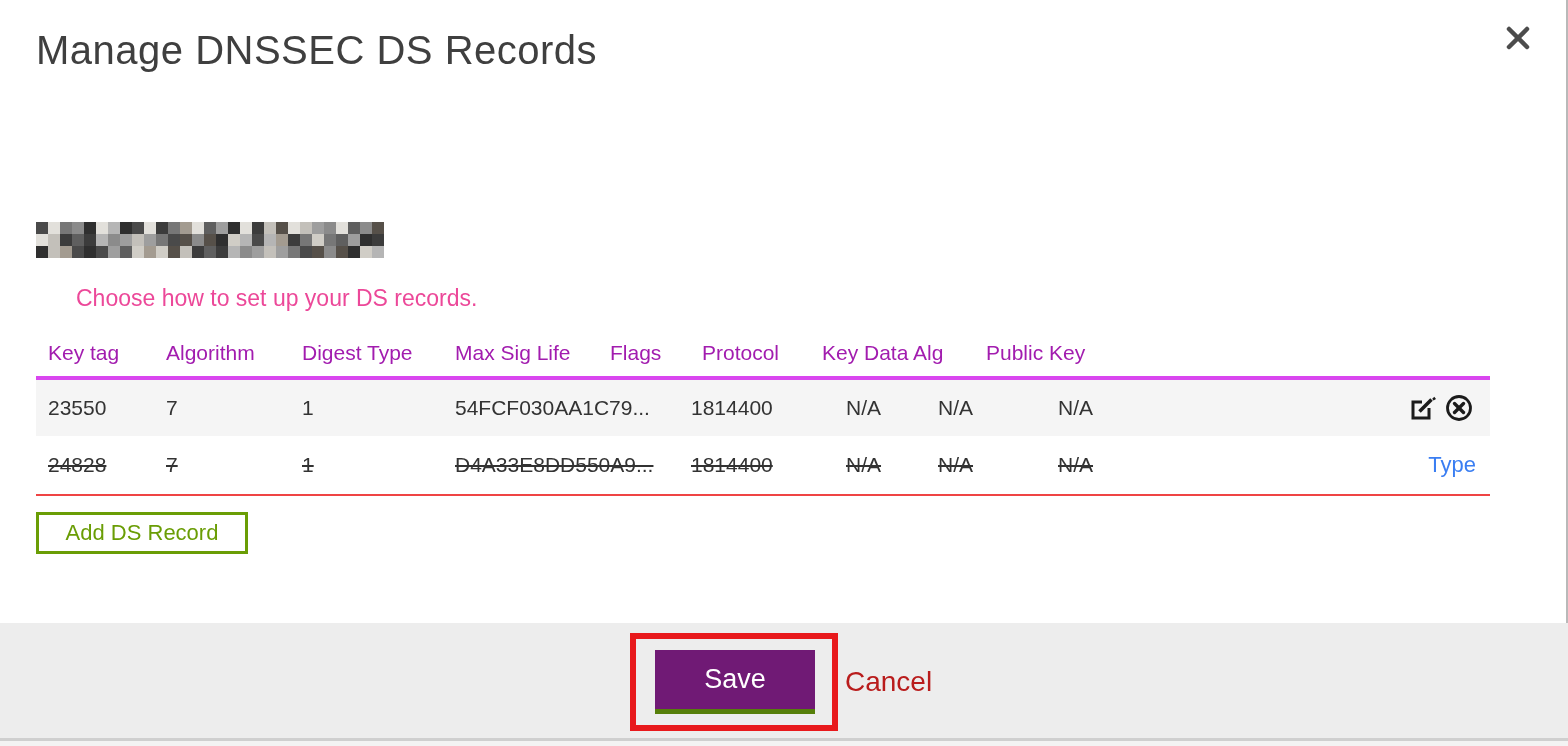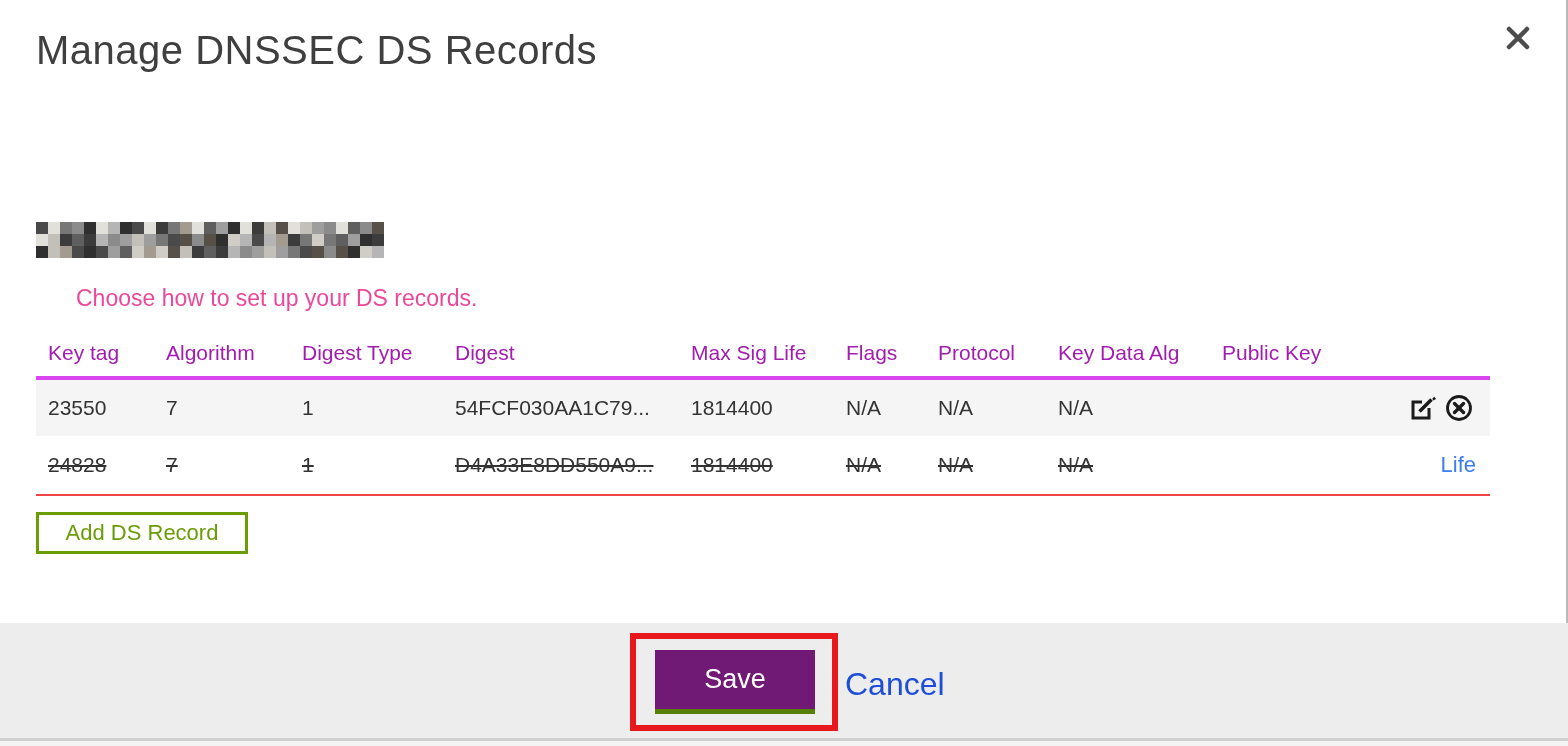--- a/index.html
+++ b/index.html
@@ -89,21 +89,21 @@
   }
   .save-btn {
     position: absolute; left: 655px; top: 27px;
     width: 160px; height: 64px;
     background: #701a75; border: none; border-bottom: 5px solid #567f0a;
     color: #ffffff; font-size: 27px; font-family: "Liberation Sans", sans-serif;
     cursor: pointer;
   }
   .cancel-link {
     position: absolute; left: 845px; top: 43px;
-    color: #1d4ed8; font-size: 32px; cursor: pointer; text-decoration: none;
+    color: #b91c1c; font-size: 28px; cursor: pointer; text-decoration: none;
   }
 </style>
 </head>
 <body>
 
 <div class="page-frame"></div>
 
 <h1 class="modal-title">Manage DNSSEC DS Records</h1>
 
 <div class="close-btn">
@@ -203,21 +203,20 @@
     <span style="background: rgb(181, 181, 181);"></span>
   </div>
 
 <div class="instruction">Choose how to set up your DS records.</div>
 
 <div class="ds-table">
   <div class="t-row t-head">
     <div class="cell c0">Key tag</div>
     <div class="cell c1">Algorithm</div>
     <div class="cell c2">Digest Type</div>
-    <div class="cell c3">Digest</div>
     <div class="cell c4">Max Sig Life</div>
     <div class="cell c5">Flags</div>
     <div class="cell c6">Protocol</div>
     <div class="cell c7">Key Data Alg</div>
     <div class="cell c8">Public Key</div>
     <div class="c-actions"></div>
   </div>
 
   <div class="t-row row-active">
     <div class="cell c0">23550</div>
@@ -251,21 +250,21 @@
     <div class="cell c0">24828</div>
     <div class="cell c1">7</div>
     <div class="cell c2">1</div>
     <div class="cell c3">D4A33E8DD550A9...</div>
     <div class="cell c4">1814400</div>
     <div class="cell c5">N/A</div>
     <div class="cell c6">N/A</div>
     <div class="cell c7">N/A</div>
     <div class="cell c8"></div>
     <div class="c-actions">
-      <a class="undo-link" href="#">Life</a>
+      <a class="undo-link" href="#">Type</a>
     </div>
   </div>
 </div>
 
 <button class="add-btn">Add DS Record</button>
 
 <div class="footer">
   <div class="annotation-box"></div>
   <button class="save-btn">Save</button>
   <a class="cancel-link" href="#">Cancel</a>

